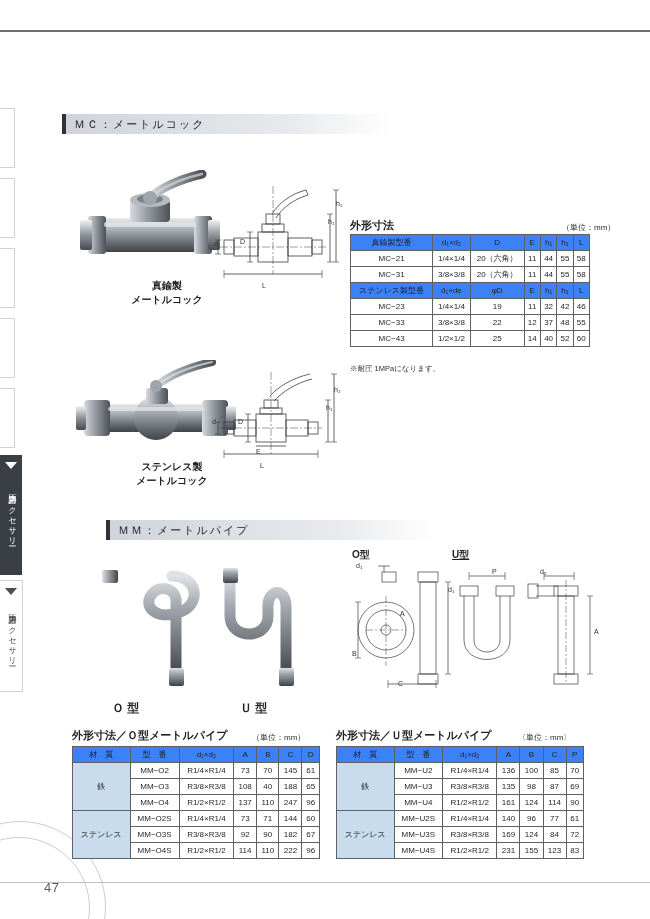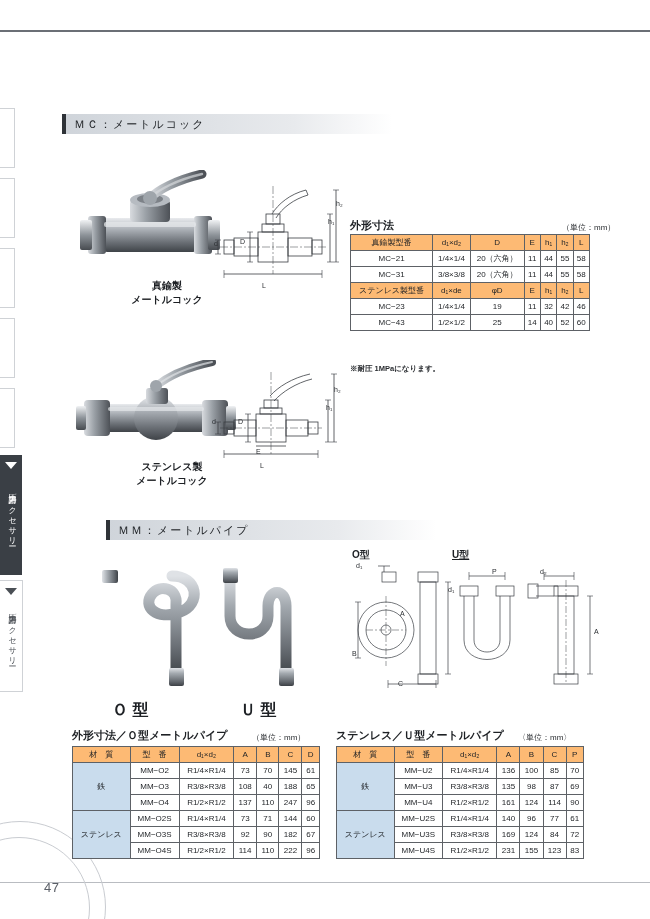--- a/index.html
+++ b/index.html
@@ -135,21 +135,21 @@
   .fig-caption {
     position: absolute;
     font-size: 10px;
     text-align: center;
     line-height: 1.35;
     color: #1d2024;
     font-weight: bold;
   }
   .fig-label {
     position: absolute;
-    font-size: 16px;
+    font-size: 12px;
     font-weight: bold;
     color: #1d2024;
   }
   .mini-label {
     position: absolute;
     font-size: 7px;
     color: #2a2d31;
   }
 
   svg { display: block; }
@@ -174,31 +174,30 @@
     color: #1d2024;
   }
   table.dim th, table.dim td {
     border: 1px solid #5d6166;
     text-align: center;
     padding: 1px 2px;
     height: 13px;
     white-space: nowrap;
   }
   table.dim th {
-    background: #fdba74;
+    background: #3b82f6;
     font-weight: normal;
   }
   table.dim td.hdr {
     background: #c9dced;
   }
   .note {
     position: absolute;
     font-size: 7.5px;
     color: #2a2d31;
-    font-weight: bold;
   }
 </style>
 </head>
 <body>
 
 <div class="page-top-rule"></div>
 <div class="page-bottom-rule"></div>
 <div class="corner-arc"></div>
 <div class="corner-arc two"></div>
 <div class="page-number">47</div>
@@ -352,20 +351,29 @@
         <th>L</th>
       </tr>
       <tr>
         <td>MC−23</td>
         <td>1/4×1/4</td>
         <td>19</td>
         <td>11</td>
         <td>32</td>
         <td>42</td>
         <td>46</td>
+      </tr>
+      <tr>
+        <td>MC−33</td>
+        <td>3/8×3/8</td>
+        <td>22</td>
+        <td>12</td>
+        <td>37</td>
+        <td>48</td>
+        <td>55</td>
       </tr>
       <tr>
         <td>MC−43</td>
         <td>1/2×1/2</td>
         <td>25</td>
         <td>14</td>
         <td>40</td>
         <td>52</td>
         <td>60</td>
       </tr>
@@ -595,21 +603,21 @@
         <td>MM−O4S</td>
         <td>R1/2×R1/2</td>
         <td>114</td>
         <td>110</td>
         <td>222</td>
         <td>96</td>
       </tr>
     </tbody>
   </table>
 
-<div class="tbl-title" style="left:336px; top:728px;">ステンレス／Ｕ型メートルパイプ</div>
+<div class="tbl-title" style="left:336px; top:728px;">外形寸法／Ｕ型メートルパイプ</div>
 <div class="tbl-unit" style="left:518px; top:732px;">〈単位：mm〉</div>
 <table class="dim" id="mm-u-table" style="left:336px; top:746px; width:248px;">
     <tbody>
       <tr>
         <th>材　質</th>
         <th>型　番</th>
         <th>d₁×d₂</th>
         <th>A</th>
         <th>B</th>
         <th>C</th>

